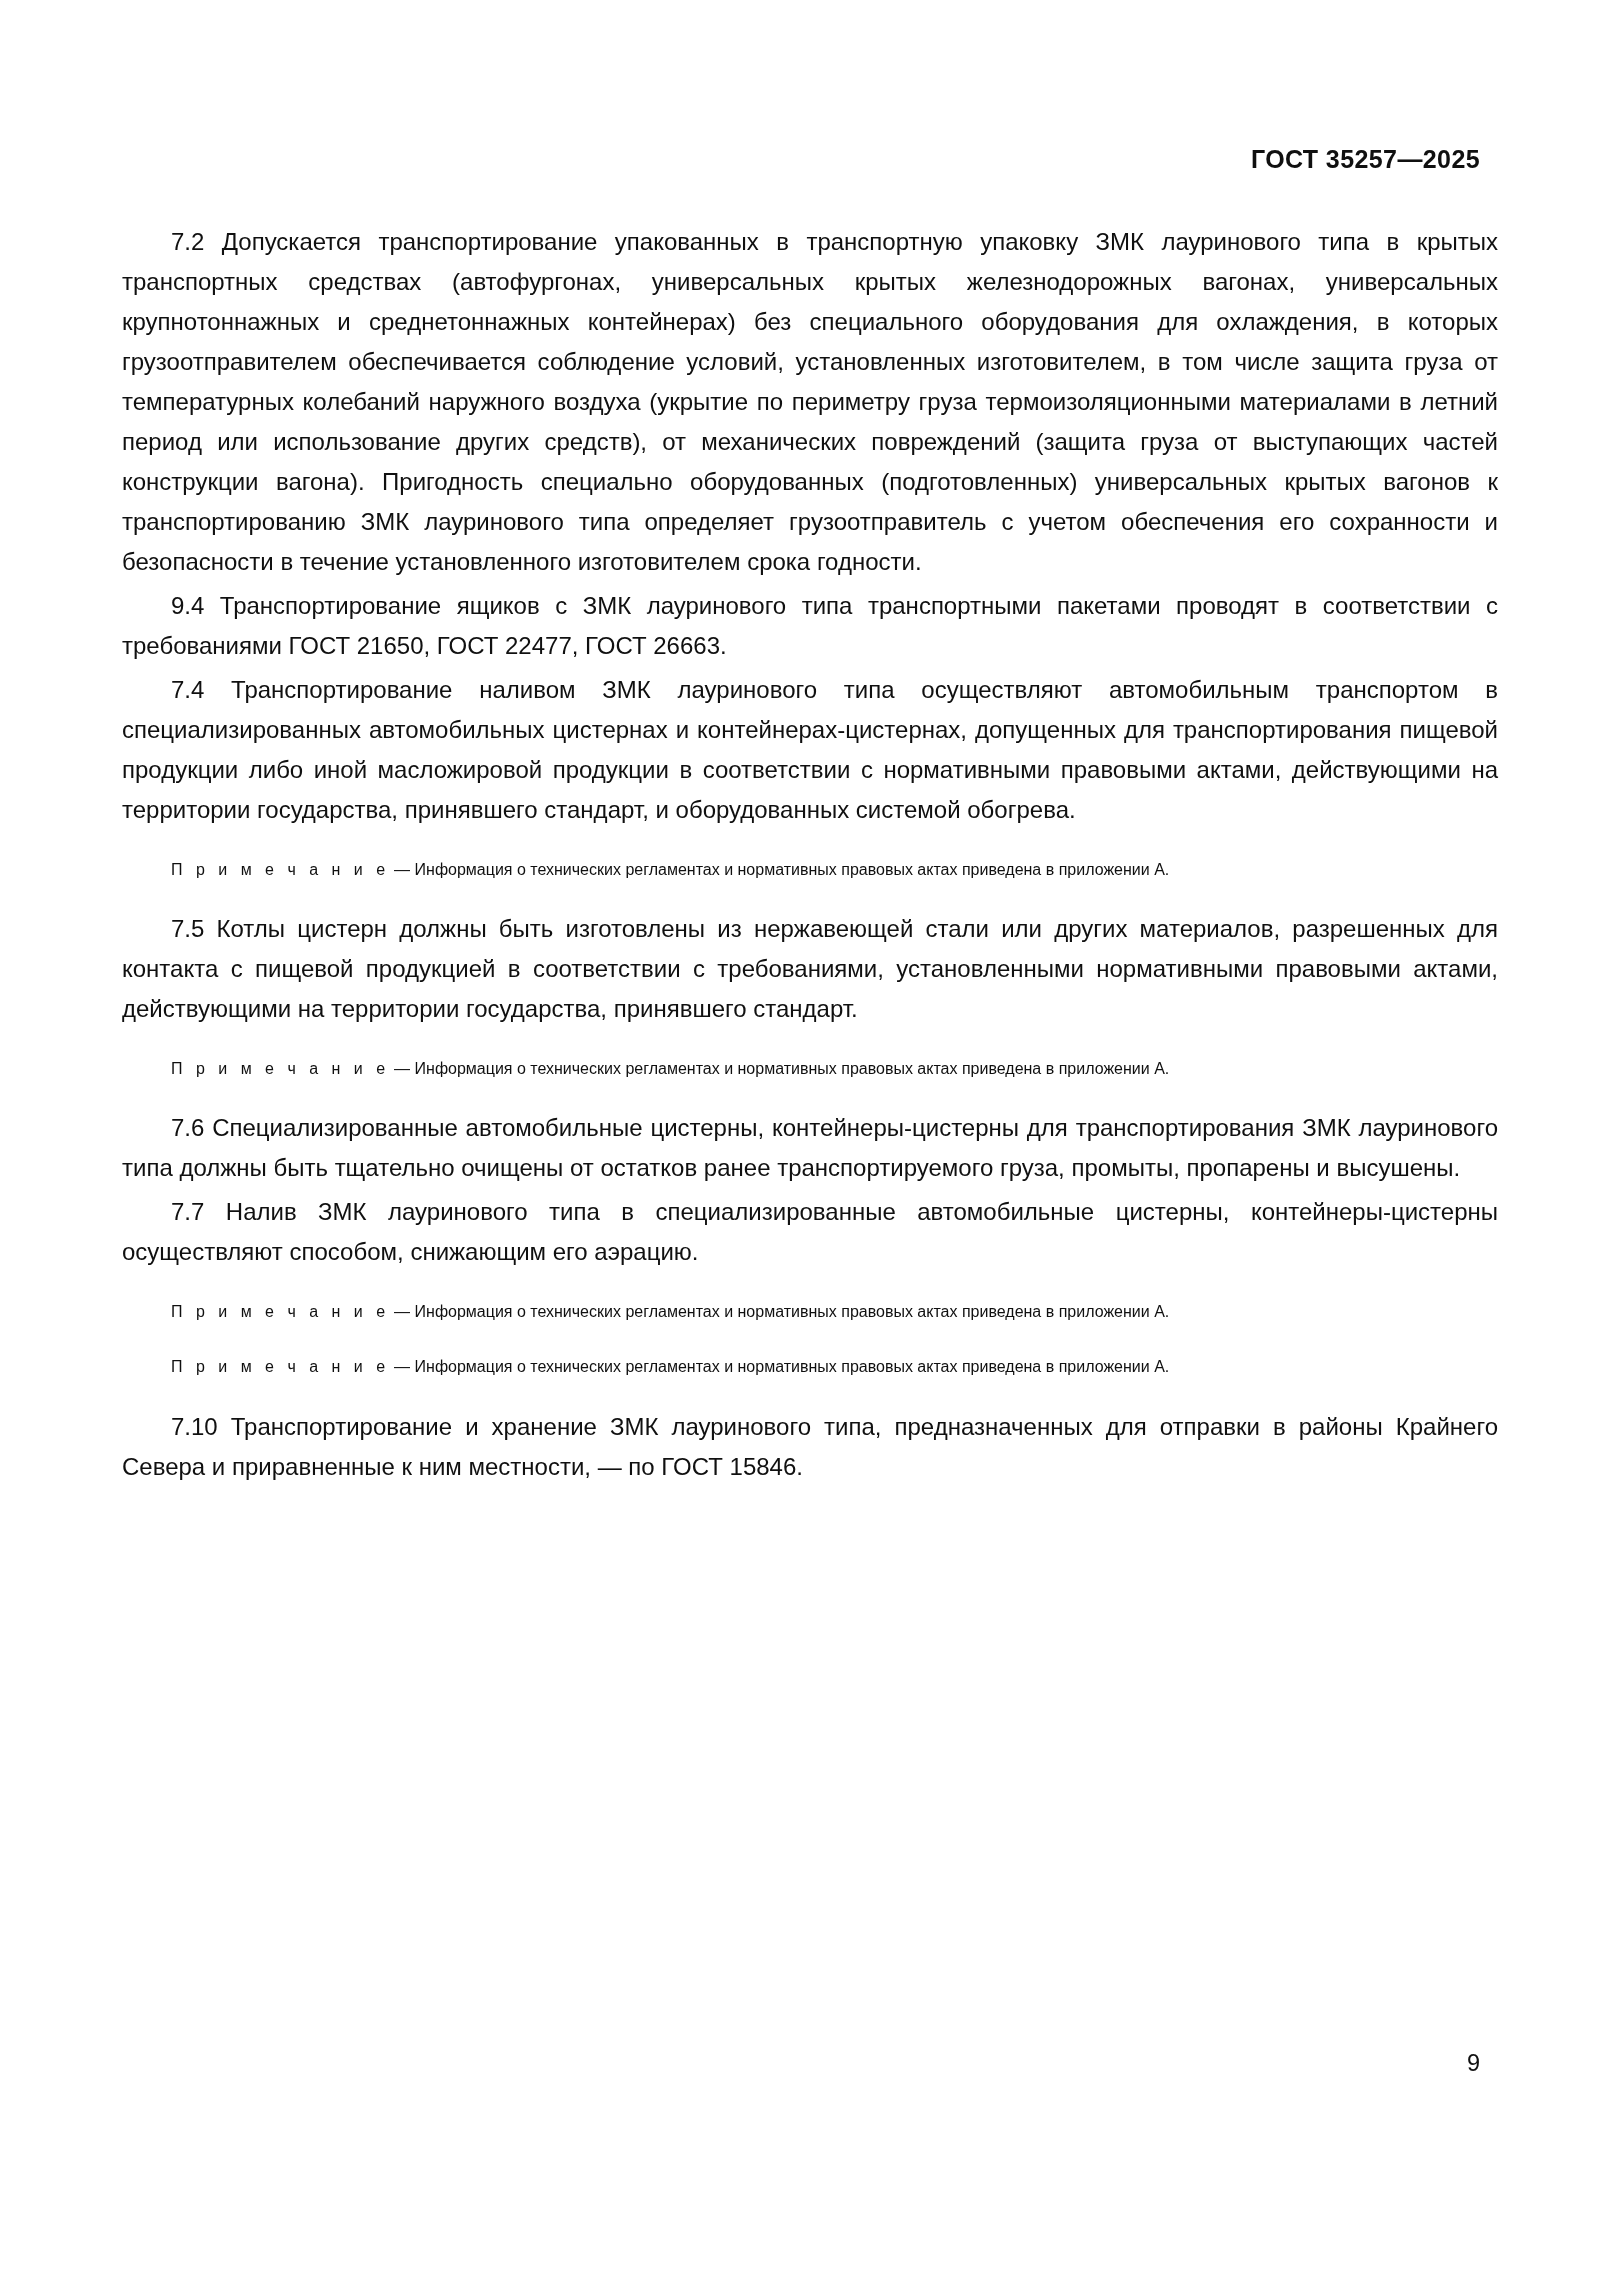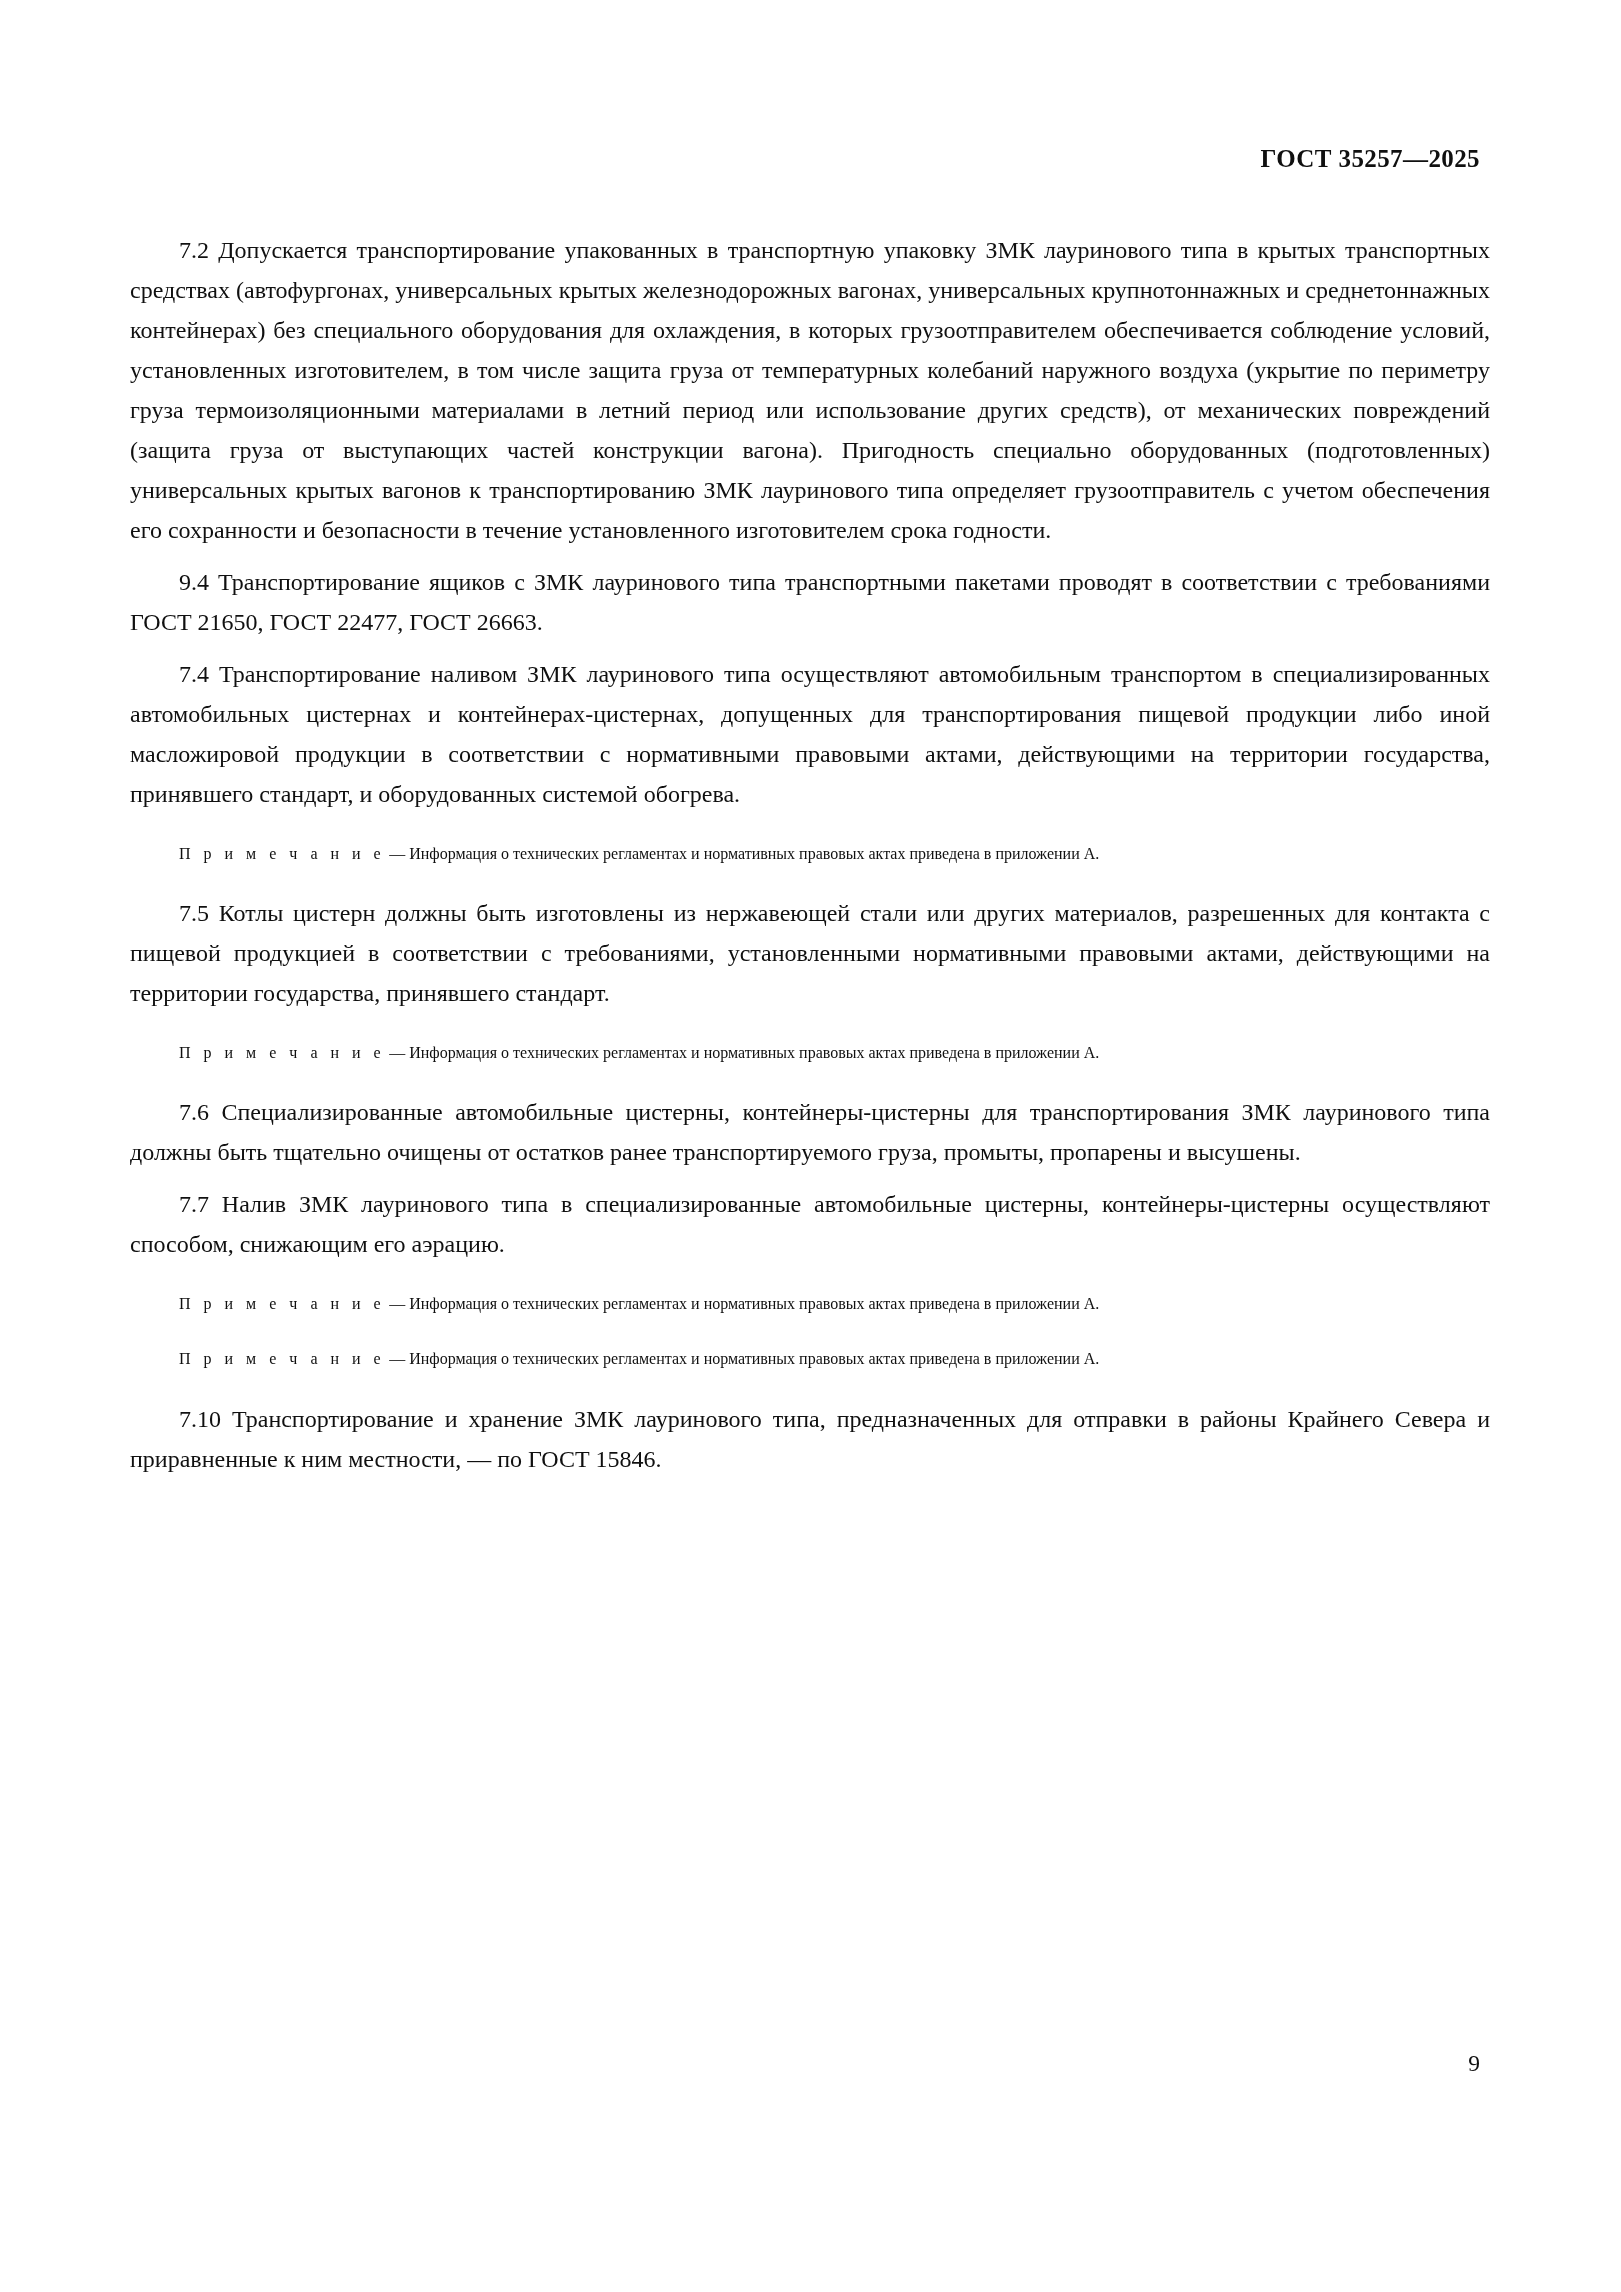--- a/index.html
+++ b/index.html
@@ -5,42 +5,42 @@
   html, body {
     margin: 0;
     padding: 0;
     background: #ffffff;
   }
   .page {
     position: relative;
     width: 1621px;
     height: 2293px;
     background: #ffffff;
-    font-family: Liberation Serif, serif;
+    font-family: Liberation Sans, sans-serif;
     color: #101010;
     overflow: hidden;
     box-sizing: border-box;
   }
   .header {
     position: absolute;
     top: 145px;
     right: 141px;
     font-size: 25px;
     font-weight: bold;
     letter-spacing: 0.4px;
     white-space: nowrap;
   }
   .content {
     position: absolute;
     left: 118px;
     top: 218px;
     width: 1384px;
   }
   p {
-    margin: 12px;
+    margin: 4px;
     font-size: 24px;
     line-height: 40px;
     text-align: justify;
     text-justify: inter-word;
     -moz-text-align-last: left;
     text-align-last: left;
     hyphens: manual;
   }
   p.body {
     text-indent: 49px;

